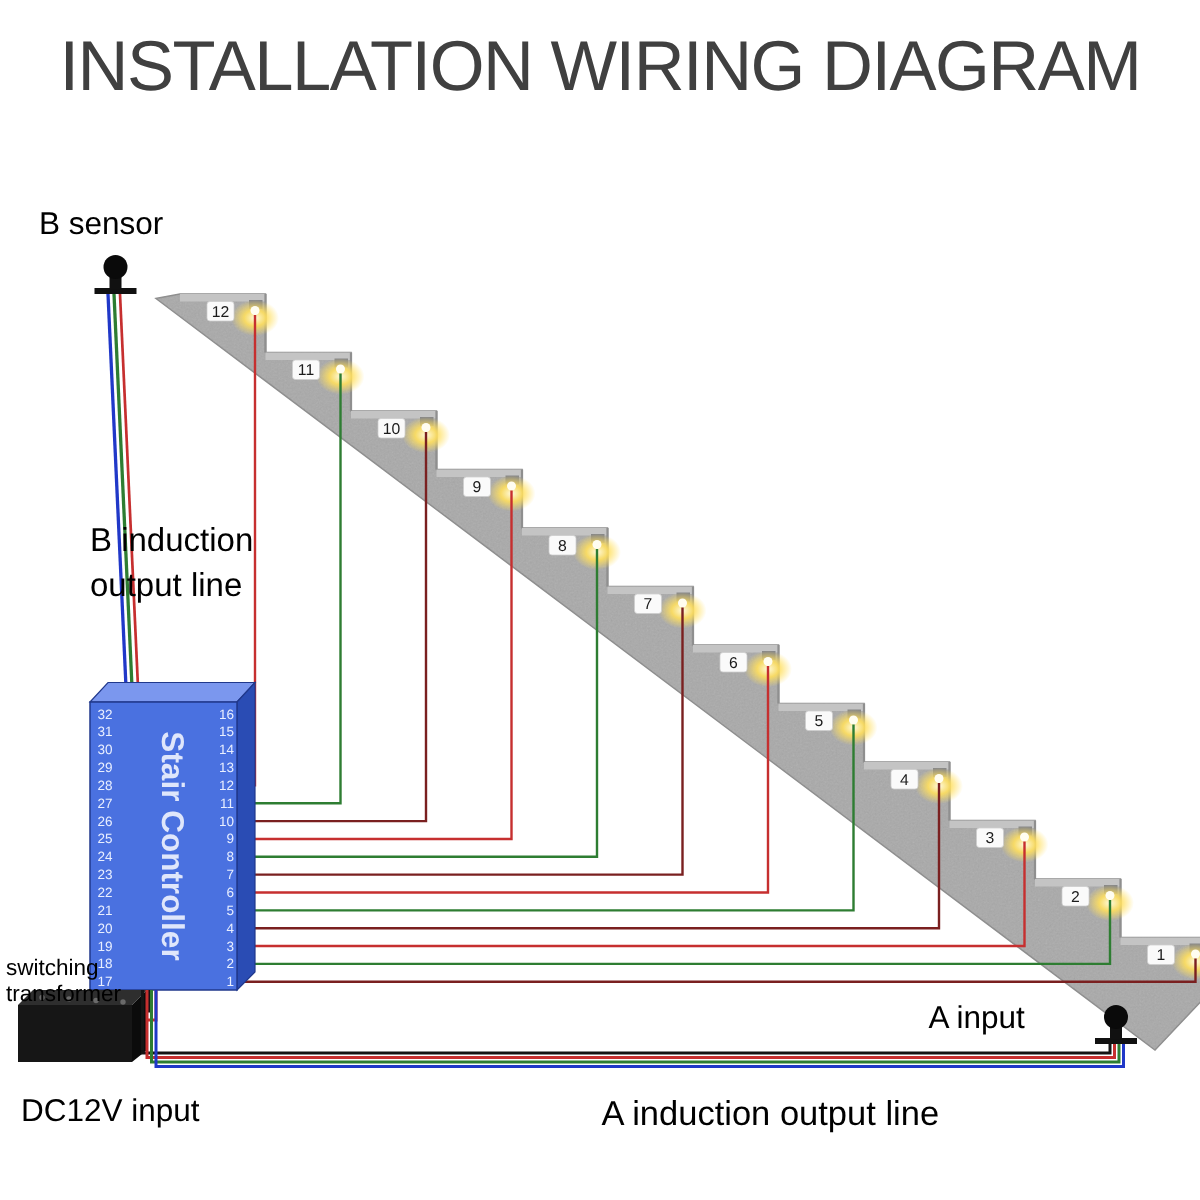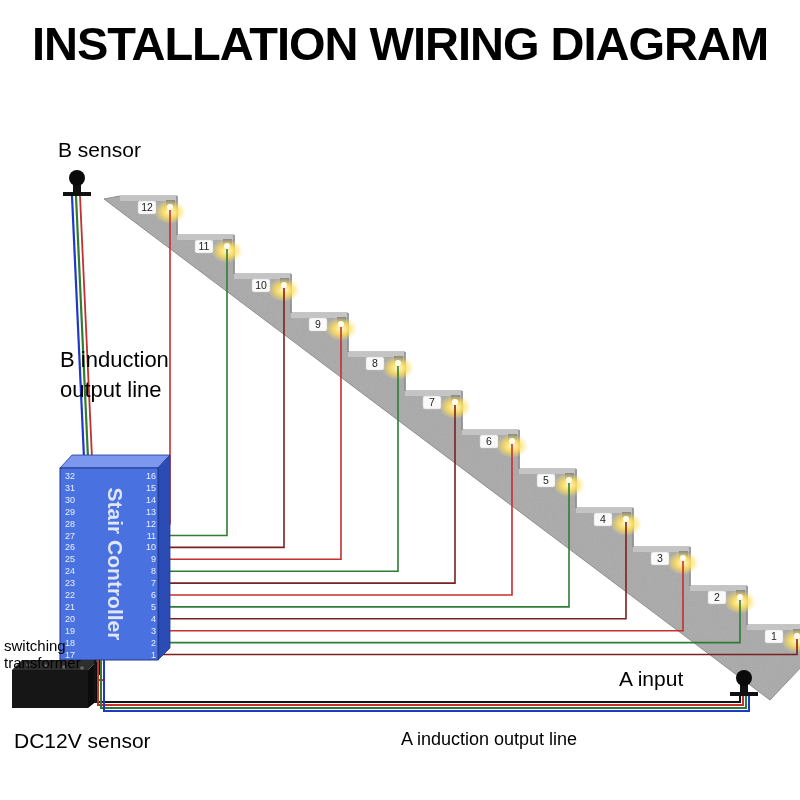--- a/index.html
+++ b/index.html
@@ -1,28 +1,28 @@
 <!DOCTYPE html>
 <html><head>
 <meta charset="utf-8">
 <style>
   html,body{margin:0;padding:0;background:#fff;}
   #stage{position:relative;width:800px;height:800px;background:#ffffff;overflow:hidden;
          font-family:"Liberation Sans",sans-serif;color:#000;}
   #diagram{position:absolute;left:0;top:0;}
   svg{font-family:"Liberation Sans",sans-serif;}
   .title{position:absolute;top:16px;left:0;width:100%;text-align:center;margin:0;
-         font-weight:bold;font-size:47px;letter-spacing:-1px;color:#000000;}
+         font-weight:normal;font-size:47px;letter-spacing:-1px;color:#404040;}
   .lbl{position:absolute;white-space:pre-line;color:#000;}
-  #lbl-b-sensor{left:26px;top:138px;font-size:21px;margin-left:32px;}
+  #lbl-b-sensor{left:26px;top:138px;font-size:21px;}
   #lbl-b-induction{left:12px;top:345px;font-size:22px;line-height:1.35;margin-left:48px;}
   #lbl-switch{left:4px;top:637px;font-size:15px;line-height:1.15;}
   #lbl-dc12v{left:14px;top:729px;font-size:21px;}
   #lbl-a-sensor{left:619px;top:667px;font-size:21px;}
-  #lbl-a-induction{left:401px;top:729px;font-size:18px;}
+  #lbl-a-induction{left:401px;top:729px;font-size:23px;}
 </style>
 </head>
 <body>
 
 <div id="stage">
 
   <svg id="diagram" width="800" height="800" viewBox="0 0 800 800">
     <defs>
       <radialGradient id="glow">
         <stop offset="0" stop-color="#fffbe0" stop-opacity="1"></stop>
@@ -248,17 +248,17 @@
     </g>
   </svg>
 
   <h1 class="title">INSTALLATION WIRING DIAGRAM</h1>
 
   <div class="lbl" id="lbl-b-sensor">B sensor</div>
   <div class="lbl" id="lbl-b-induction">B induction
 output line</div>
   <div class="lbl" id="lbl-switch">switching
 transformer</div>
-  <div class="lbl" id="lbl-dc12v">DC12V sensor</div>
+  <div class="lbl" id="lbl-dc12v">DC12V input</div>
   <div class="lbl" id="lbl-a-sensor">A input</div>
   <div class="lbl" id="lbl-a-induction">A induction output line</div>
 
 </div>
 
 </body></html>

